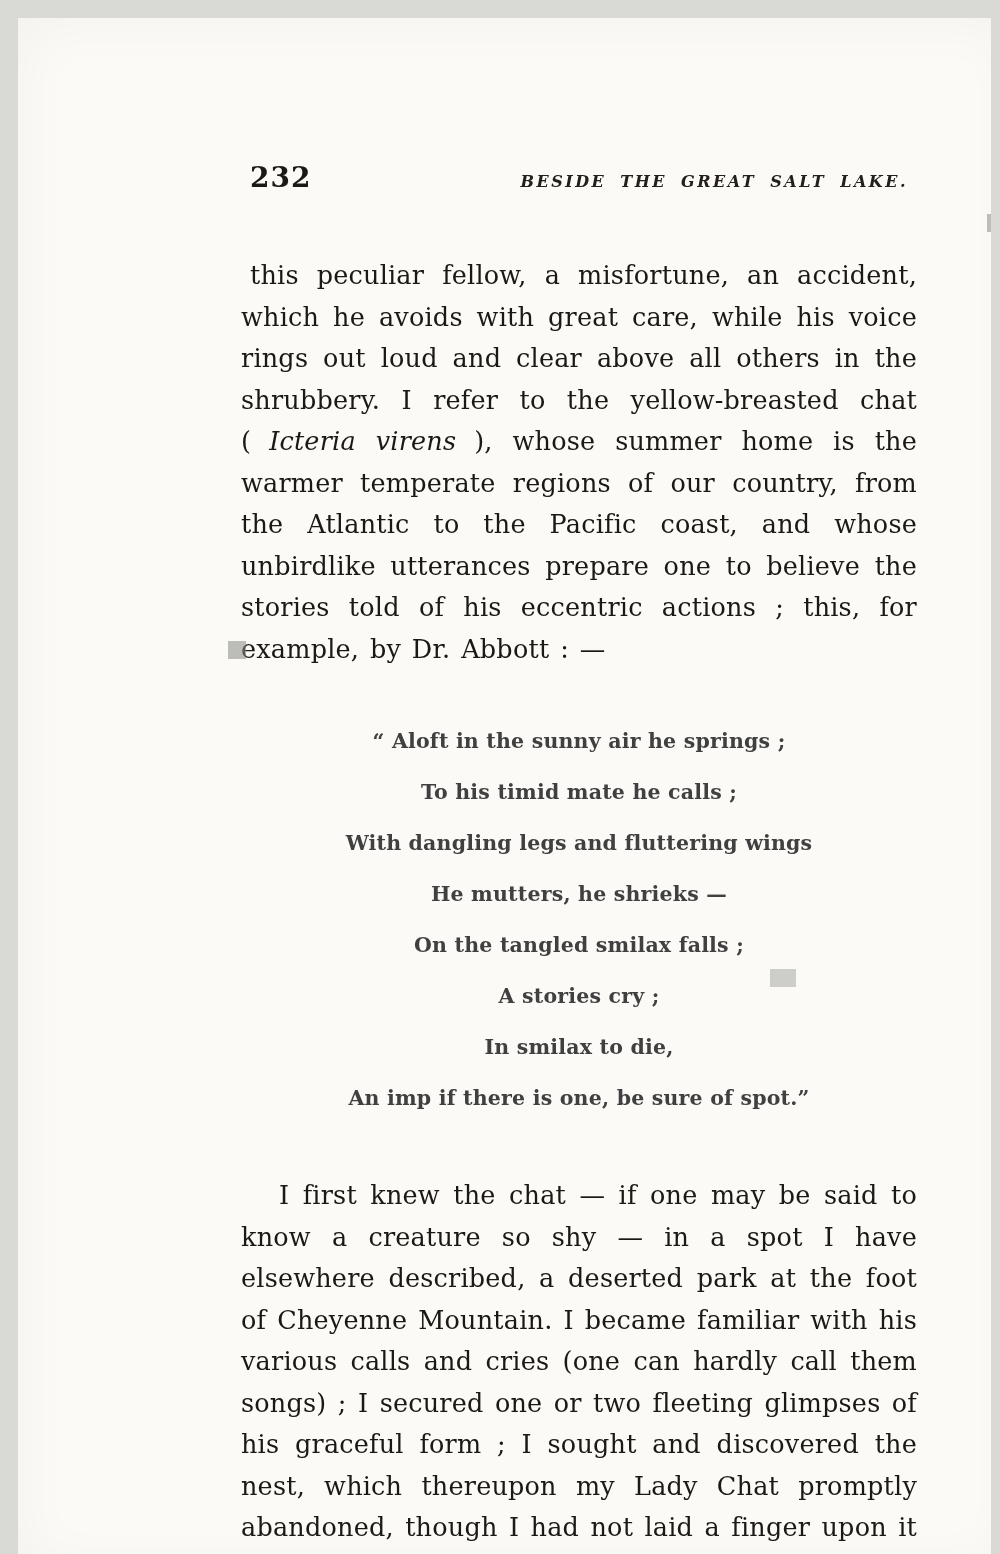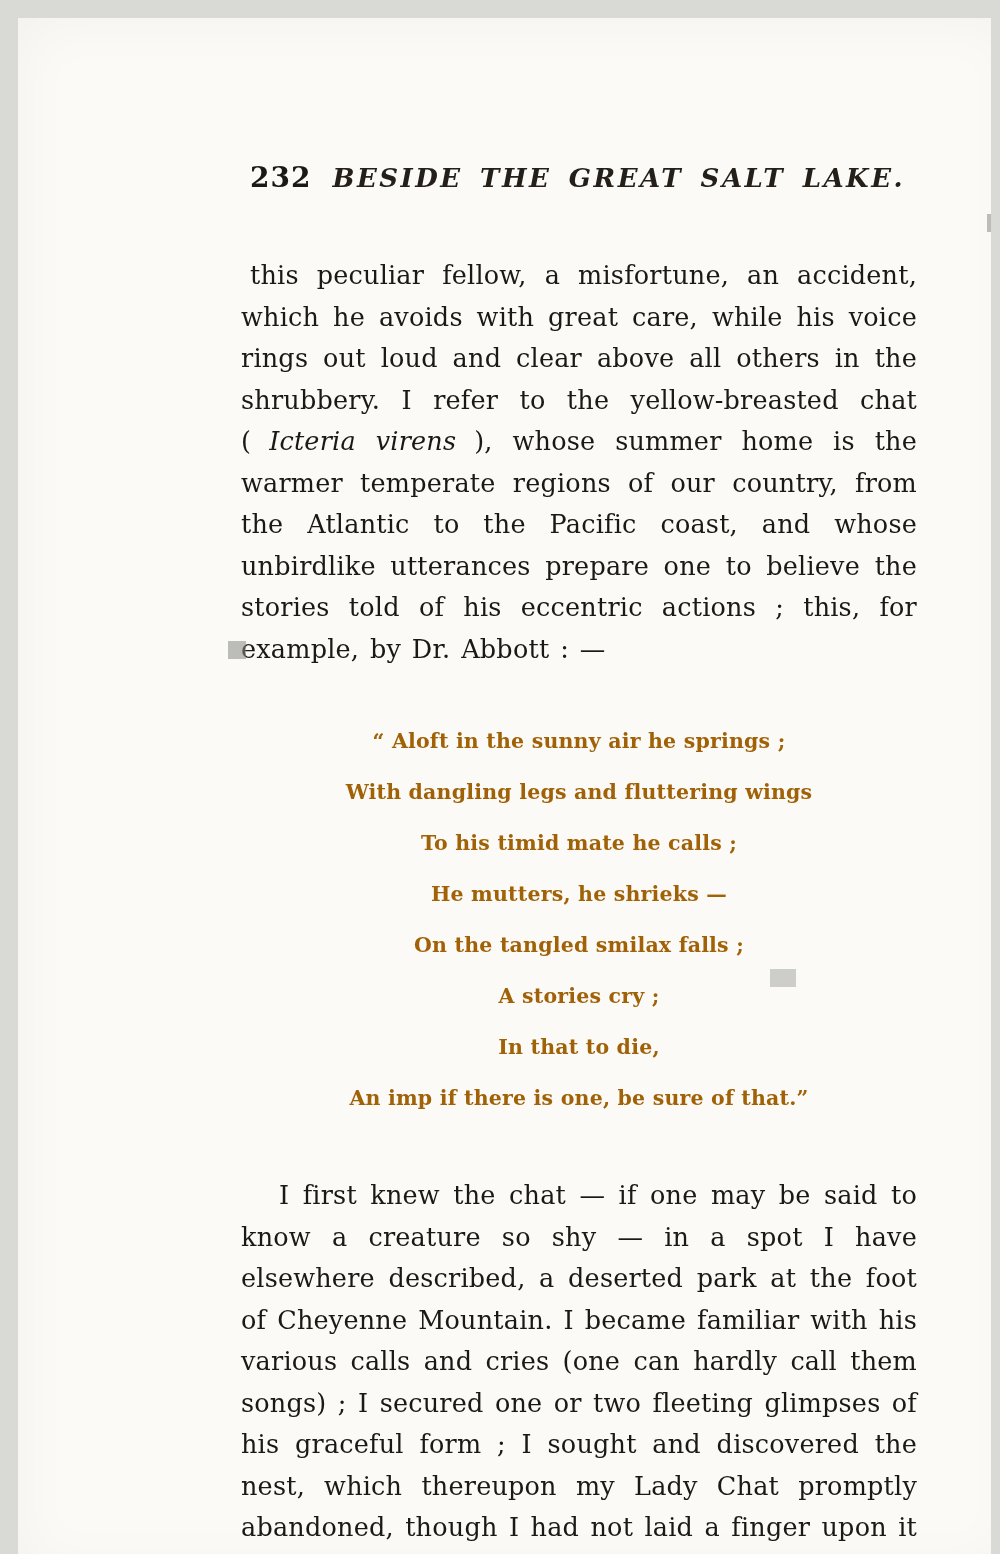--- a/index.html
+++ b/index.html
@@ -26,44 +26,44 @@
     align-items: baseline;
     margin-bottom: 34px;
   }
   .page-num {
     font-size: 28px;
     font-weight: 700;
     letter-spacing: 1px;
   }
   .head-title {
     flex: 1;
-    text-align: center;
+    text-align: right;
     font-style: italic;
     font-weight: 700;
-    font-size: 26px;
+    font-size: 16px;
     letter-spacing: 2.5px;
     word-spacing: 6px;
     color: #242019;
   }
   .para {
     font-size: 25.5px;
     line-height: 41.5px;
     text-align: justify;
     word-spacing: 2.5px;
     letter-spacing: 0.2px;
   }
   .para em { }
   .para.indented { text-indent: 38px; }
   .poem {
     margin: 28px 0 33px 0;
     text-align: center;
     font-size: 20.5px;
     line-height: 33px;
     font-weight: 600;
-    color: #a16207;
+    color: #404040;
     letter-spacing: 0.2px;
   }
   .artifact {
     position: absolute;
     background: #8a8a85;
     opacity: 0.55;
   }
   .artifact.a1 { left: 969px; top: 196px; width: 9px; height: 2px; }
   .artifact.a2 { left: 210px; top: 623px; width: 10px; height: 2px; }
   .artifact.a3 { left: 752px; top: 951px; width: 26px; height: 2px; opacity: 0.4; }
@@ -77,27 +77,27 @@
 
     <div class="running-head">
       <span class="page-num">232</span>
       <span class="head-title">BESIDE THE GREAT SALT LAKE.</span>
     </div>
 
     <p class="para"><span>this peculiar fellow, a misfortune, an accident, which he avoids with great care, while his voice rings out loud and clear above all others in the shrubbery.  I refer to the yellow-breasted chat (</span><em>Icteria virens</em><span>), whose summer home is the warmer temperate regions of our country, from the Atlantic to the Pacific coast, and whose unbirdlike utterances prepare one to believe the stories told of his eccentric actions ; this, for example, by Dr. Abbott : —</span></p>
 
     <div class="poem">
       <div class="poem-line">“ Aloft in the sunny air he springs ;</div>
+      <div class="poem-line">To his timid mate he calls ;</div>
       <div class="poem-line">With dangling legs and fluttering wings</div>
-      <div class="poem-line">To his timid mate he calls ;</div>
       <div class="poem-line">He mutters, he shrieks —</div>
       <div class="poem-line">On the tangled smilax falls ;</div>
       <div class="poem-line">A stories cry ;</div>
-      <div class="poem-line">In that to die,</div>
-      <div class="poem-line">An imp if there is one, be sure of that.”</div>
+      <div class="poem-line">In smilax to die,</div>
+      <div class="poem-line">An imp if there is one, be sure of spot.”</div>
     </div>
 
     <p class="para indented">I first knew the chat — if one may be said to know a creature so shy — in a spot I have elsewhere described, a deserted park at the foot of Cheyenne Mountain.  I became familiar with his various calls and cries (one can hardly call them songs) ; I secured one or two fleeting glimpses of his graceful form ; I sought and discovered the nest, which thereupon my Lady Chat promptly abandoned, though I had not laid a finger upon it ; and last of all, I had the</p>
 
   </div>
 
   <div class="artifact a1"></div>
   <div class="artifact a2"></div>
   <div class="artifact a3"></div>
 

